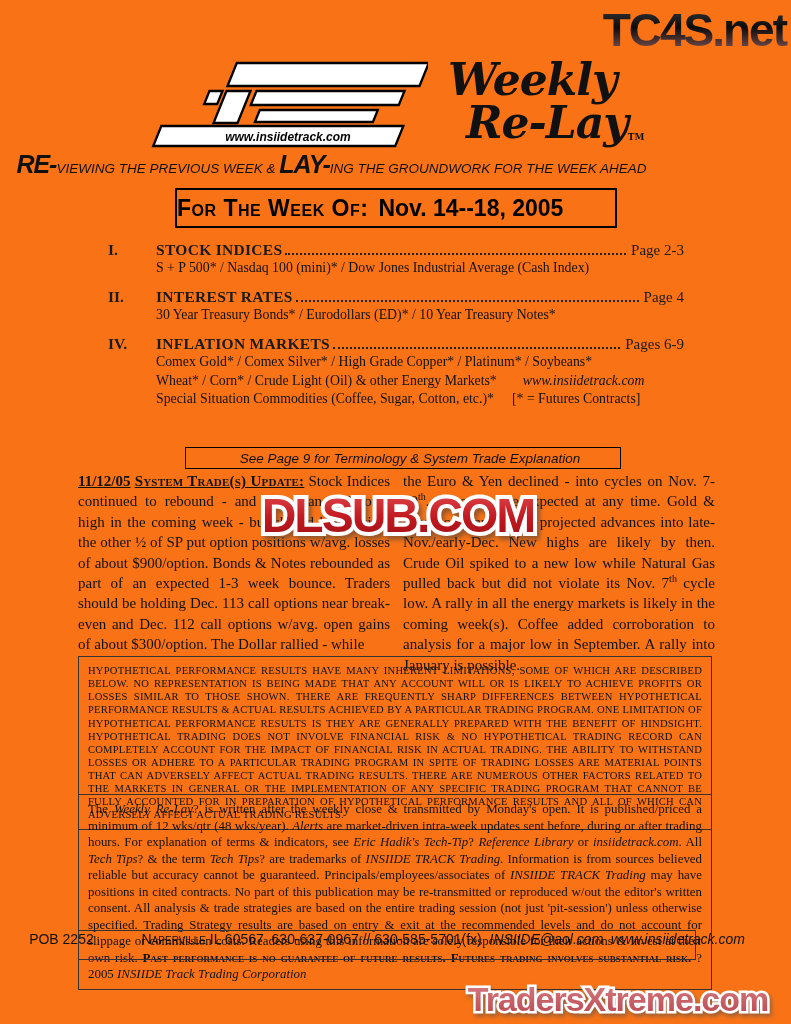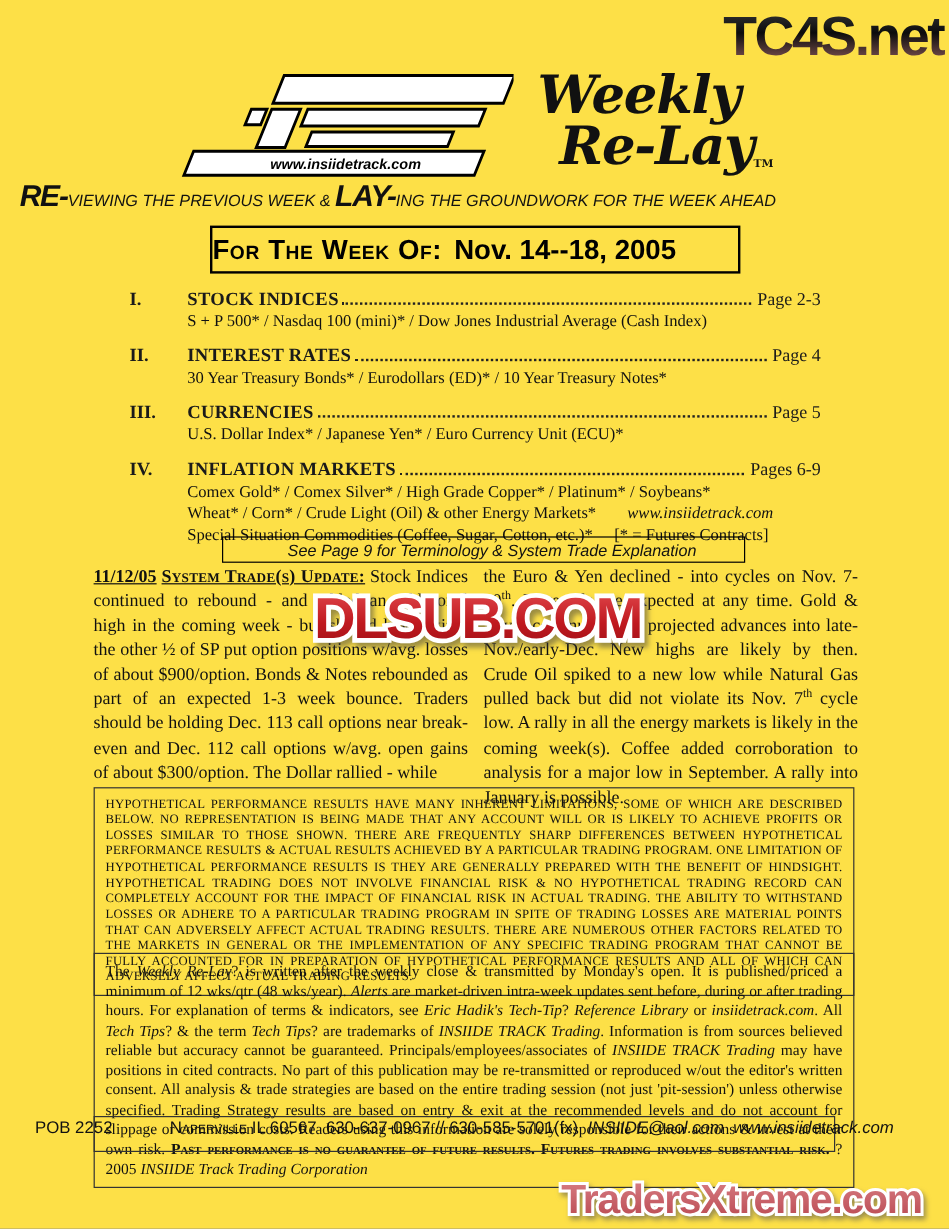--- a/index.html
+++ b/index.html
@@ -1,17 +1,17 @@
 <!DOCTYPE html>
 <html><head>
 <meta charset="utf-8">
 <style>
   html,body{margin:0;padding:0;background:#888;}
   .page{
-    position:relative;width:791px;height:1024px;background:#fde047;
+    position:relative;width:791px;height:1024px;background:#f97316;
     margin:0 auto;overflow:hidden;
     font-family:"Liberation Serif",serif;color:#1a1a1a;
   }
   
   .tc4s{position:absolute;top:2px;left:558px;}
   
   .ittlogo{position:absolute;top:60px;left:138px;}
   .masthead-title{
     position:absolute;top:58px;left:448px;width:260px;
     font-family:"DejaVu Serif",serif;font-weight:bold;font-style:italic;
@@ -140,29 +140,20 @@
     <div class="toc-item">
       <div class="toc-row">
         <span class="toc-num">II.</span>
         <span class="toc-title">INTEREST RATES</span>
         <span class="toc-leader"></span>
         <span class="toc-page">Page 4</span>
       </div>
       <div class="toc-sub">30 Year Treasury Bonds* / Eurodollars (ED)* / 10 Year Treasury Notes*</div>
     </div>
 
-    <div class="toc-item">
-      <div class="toc-row">
-        <span class="toc-num">III.</span>
-        <span class="toc-title">CURRENCIES</span>
-        <span class="toc-leader"></span>
-        <span class="toc-page">Page 5</span>
-      </div>
-      <div class="toc-sub">U.S. Dollar Index* / Japanese Yen* / Euro Currency Unit (ECU)*</div>
-    </div>
 
     <div class="toc-item">
       <div class="toc-row">
         <span class="toc-num">IV.</span>
         <span class="toc-title">INFLATION MARKETS</span>
         <span class="toc-leader"></span>
         <span class="toc-page">Pages 6-9</span>
       </div>
       <div class="toc-sub">Comex Gold* / Comex Silver* / High Grade Copper* / Platinum* /  Soybeans*</div>
       <div class="toc-sub">

